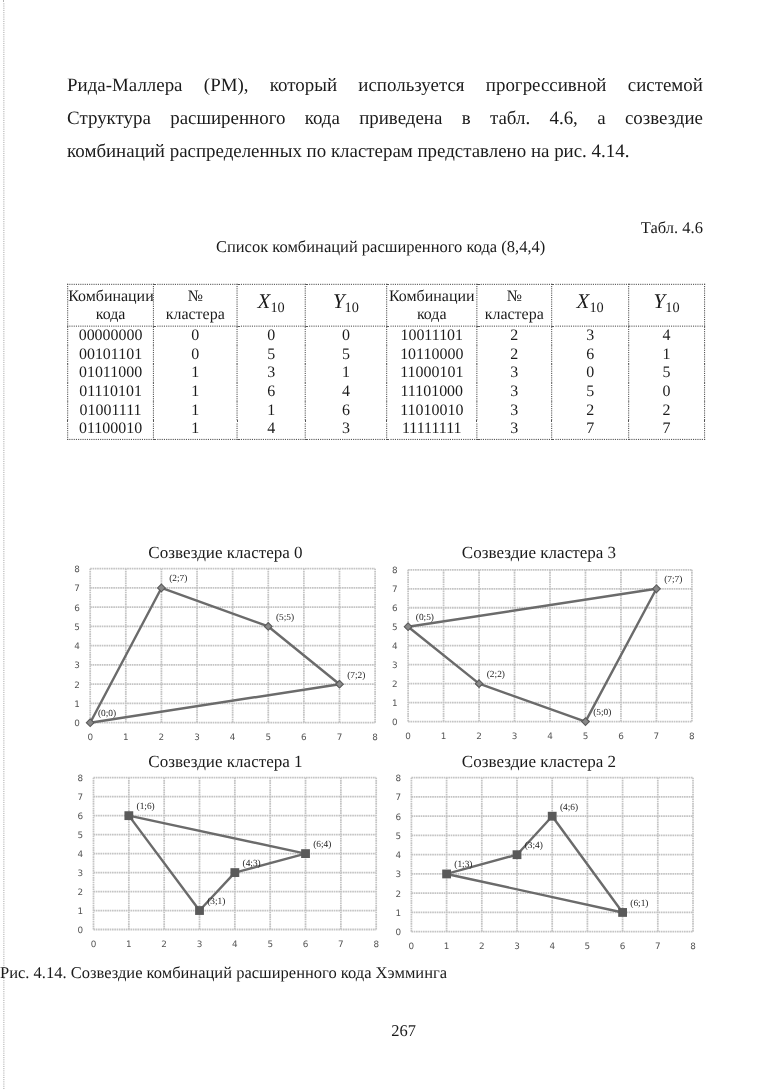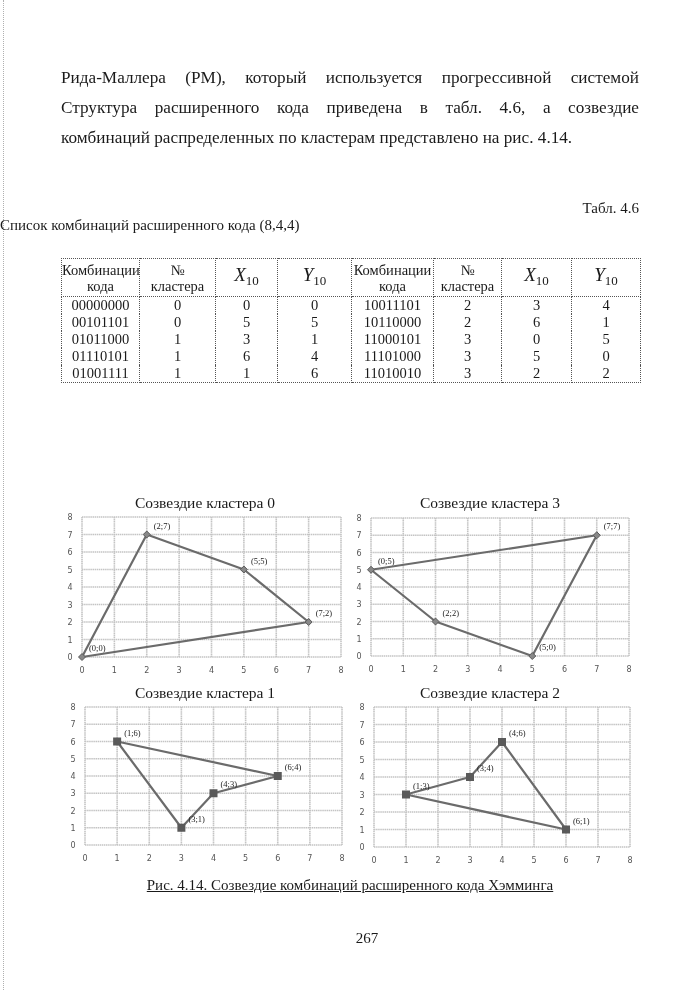--- a/index.html
+++ b/index.html
@@ -14,21 +14,21 @@
   .para {
     position: absolute; left: 61px; top: 63px; width: 578px;
     font-size: 17.2px; line-height: 30px; text-align: justify;
   }
   .para p { margin: 0; text-align: justify; text-align-last: justify; height: 30px; }
   .para p.last { text-align-last: left; }
   .tab-no {
     position: absolute; right: 61px; top: 200px; font-size: 15px;
   }
   .tab-title {
-    position: absolute; left: 0; width: 692px; top: 217px; text-align: left; font-size: 15px;
+    position: absolute; left: 0; width: 692px; top: 217px; text-align: center; font-size: 15px;
   }
   table.codes {
     position: absolute; left: 61px; top: 258px; width: 579px;
     border-collapse: collapse; font-size: 14.5px; table-layout: fixed;
   }
   table.codes th, table.codes td {
     border-left: 1px dotted #555; border-right: 1px dotted #555;
     text-align: center; padding: 0; font-weight: normal;
   }
   table.codes th {
@@ -40,21 +40,21 @@
   .xy { font-style: italic; font-size: 19px; margin-top: 20px; }
   .xy sub { font-style: normal; font-size: 13px; vertical-align: -4px; }
   .chart {
     position: absolute; width: 290px; height: 190px;
   }
   .chart .title {
     position: absolute; left: 0; width: 100%; text-align: center; font-size: 15.5px; top: 4px;
   }
   .chart svg { position: absolute; left: 0; top: 0; }
   .caption {
-    position: absolute; left: 0; width: 700px; top: 877px; text-align: center; font-size: 15px; text-decoration: underline;
+    position: absolute; left: 0; width: 700px; top: 877px; text-align: left; font-size: 15px;
   }
   .page-num {
     position: absolute; left: 0; width: 700px; top: 930px; text-align: center; font-size: 15px; padding-left: 17px;
   }
 </style>
 </head>
 <body>
 
 <div class="left-edge"></div>
 
@@ -133,20 +133,30 @@
       </tr>
       <tr>
         <td>01001111</td>
         <td>1</td>
         <td>1</td>
         <td>6</td>
         <td>11010010</td>
         <td>3</td>
         <td>2</td>
         <td>2</td>
+      </tr>
+      <tr>
+        <td>01100010</td>
+        <td>1</td>
+        <td>4</td>
+        <td>3</td>
+        <td>11111111</td>
+        <td>3</td>
+        <td>7</td>
+        <td>7</td>
       </tr>
     </tbody>
 </table>
 
 <div class="chart" style="left:60px; top:490px;">
   <div class="title">Созвездие кластера 0</div>
   <svg width="290" height="190">
       <line x1="22" y1="167" x2="22" y2="27" stroke="#c4c4c4" stroke-width="1.6" stroke-dasharray="1.5,0.6"></line>
       <line x1="54.375" y1="167" x2="54.375" y2="27" stroke="#c4c4c4" stroke-width="1.6" stroke-dasharray="1.5,0.6"></line>
       <line x1="86.75" y1="167" x2="86.75" y2="27" stroke="#c4c4c4" stroke-width="1.6" stroke-dasharray="1.5,0.6"></line>

